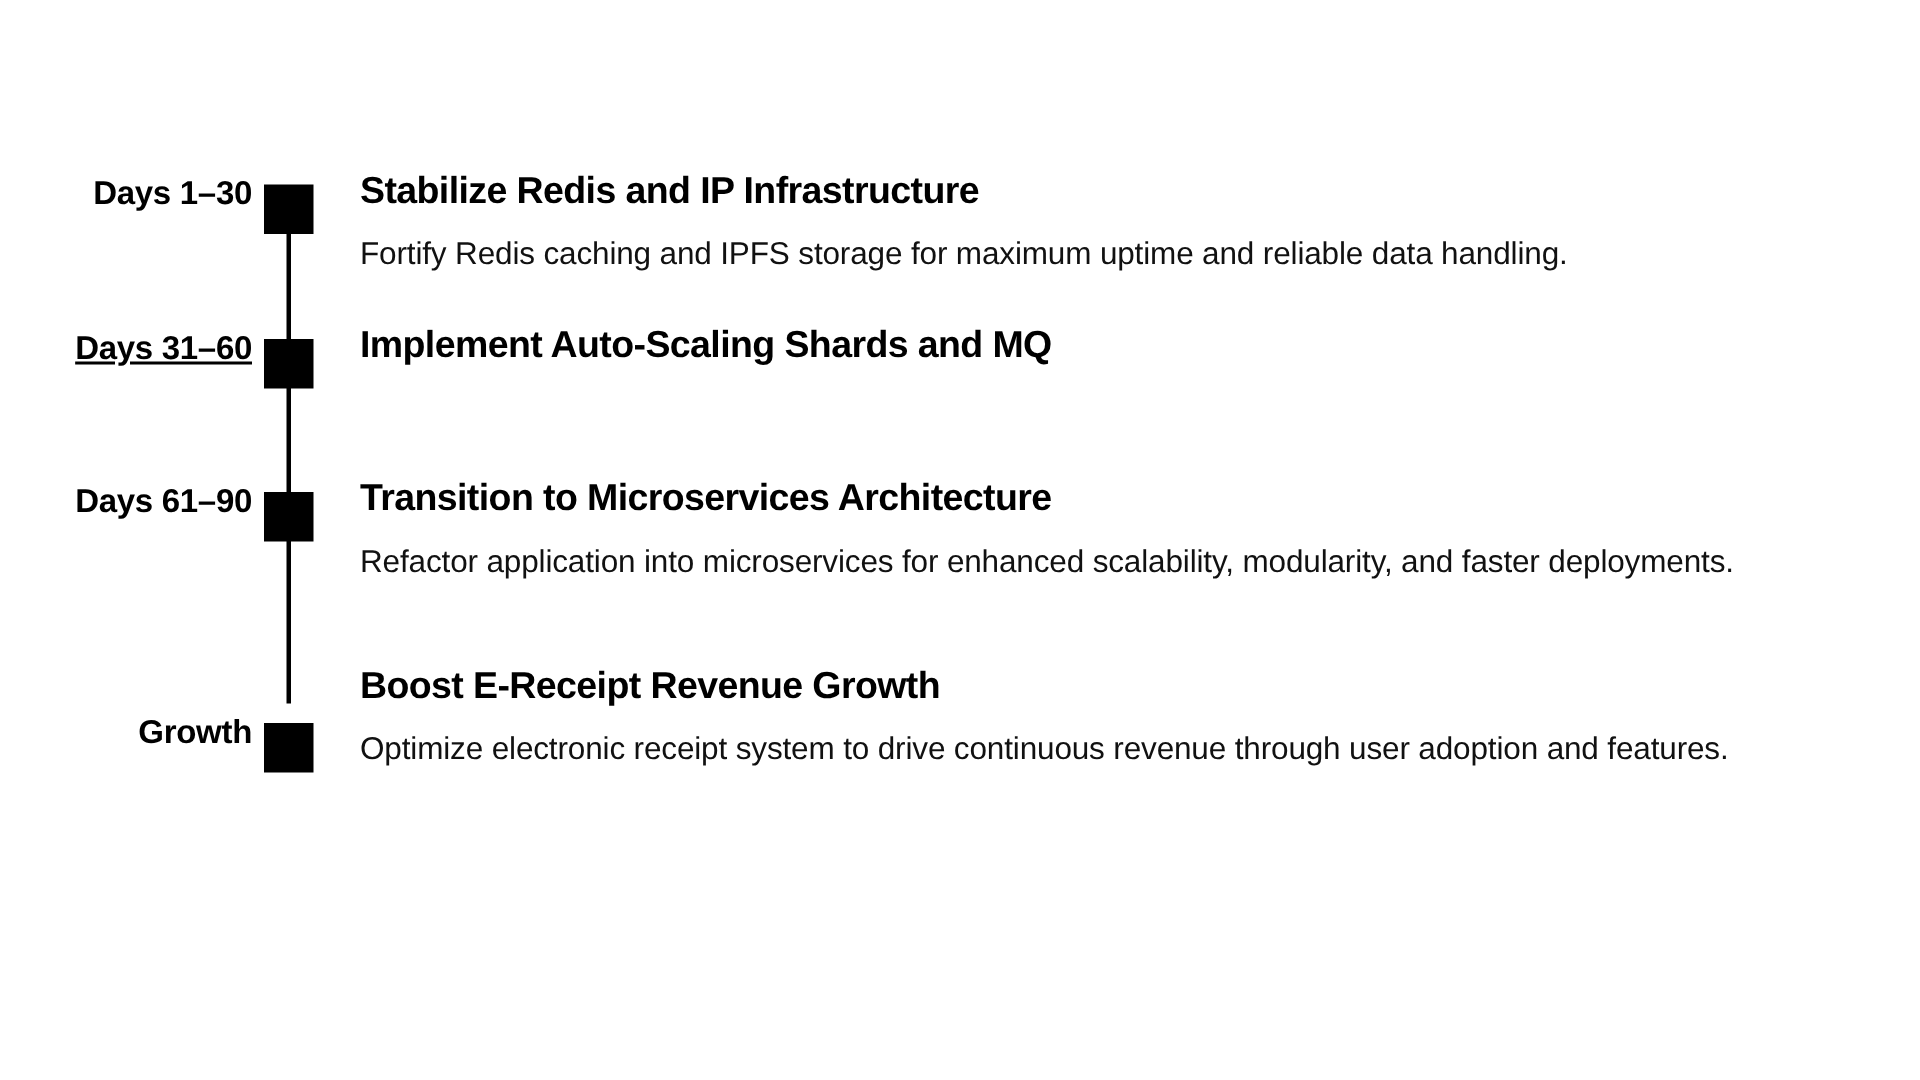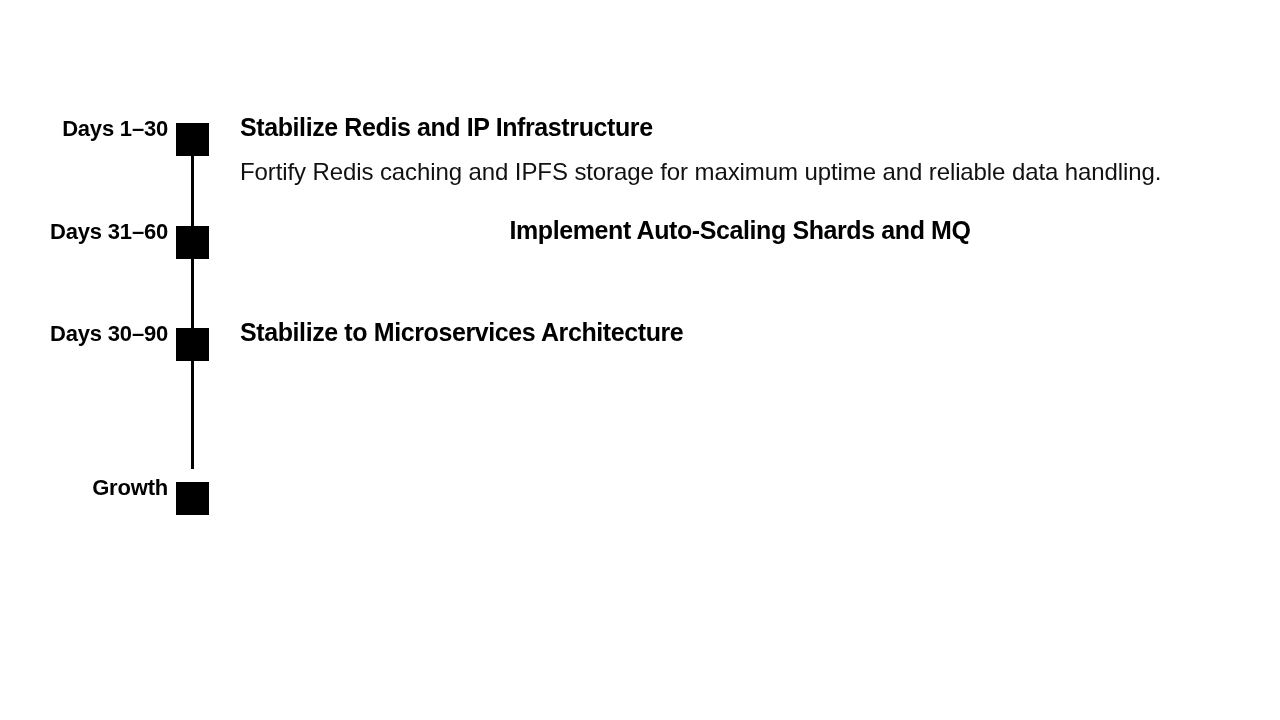--- a/index.html
+++ b/index.html
@@ -67,47 +67,47 @@
     font-size: 25px;
     font-weight: 700;
     letter-spacing: -0.4px;
     line-height: 1.2;
     margin: 0;
     color: #000000;
     white-space: nowrap;
   }
 
   .desc {
-    font-size: 24px;
+    font-size: 21px;
     font-weight: 400;
     line-height: 1.3;
     margin: 14px 0 0 0;
     color: #111111;
     letter-spacing: -0.1px;
     white-space: nowrap;
   }
 
   
   #row-0 { top: 112px; }
   #row-1 { top: 215px; }
   #row-2 { top: 317px; }
   #row-3 { top: 442px; }
 
   #row-0 .period { top: 3px; }
-  #row-1 .period { top: 3px; }
+  #row-1 .period { top: 3px; text-decoration: underline; }
   #row-2 .period { top: 3px; }
   #row-3 .period { top: 32px; }
 
   #row-0 .marker { top: 11px; }
   #row-1 .marker { top: 11px; }
   #row-2 .marker { top: 11px; }
   #row-3 .marker { top: 40px; }
 
   #row-0 .content { top: 0; }
-  #row-1 .content { top: 0; text-align: center; }
+  #row-1 .content { top: 0; }
   #row-2 .content { top: 0; }
   #row-3 .content { top: 0; }
 </style>
 </head>
 <body>
 
 <div class="timeline">
 
   <div class="axis-line"></div>
 
@@ -122,27 +122,30 @@
 
   <div class="milestone" id="row-1">
     <div class="period">Days 31–60</div>
     <div class="marker"></div>
     <div class="content">
       <p class="title">Implement Auto-Scaling Shards and MQ</p>
     </div>
   </div>
 
   <div class="milestone" id="row-2">
-    <div class="period">Days 30–90</div>
+    <div class="period">Days 61–90</div>
     <div class="marker"></div>
     <div class="content">
-      <p class="title">Stabilize to Microservices Architecture</p>
+      <p class="title">Transition to Microservices Architecture</p>
+      <p class="desc">Refactor application into microservices for enhanced scalability, modularity, and faster deployments.</p>
     </div>
   </div>
 
   <div class="milestone" id="row-3">
     <div class="period">Growth</div>
     <div class="marker"></div>
     <div class="content">
+      <p class="title">Boost E-Receipt Revenue Growth</p>
+      <p class="desc">Optimize electronic receipt system to drive continuous revenue through user adoption and features.</p>
     </div>
   </div>
 
 </div>
 
 </body></html>

